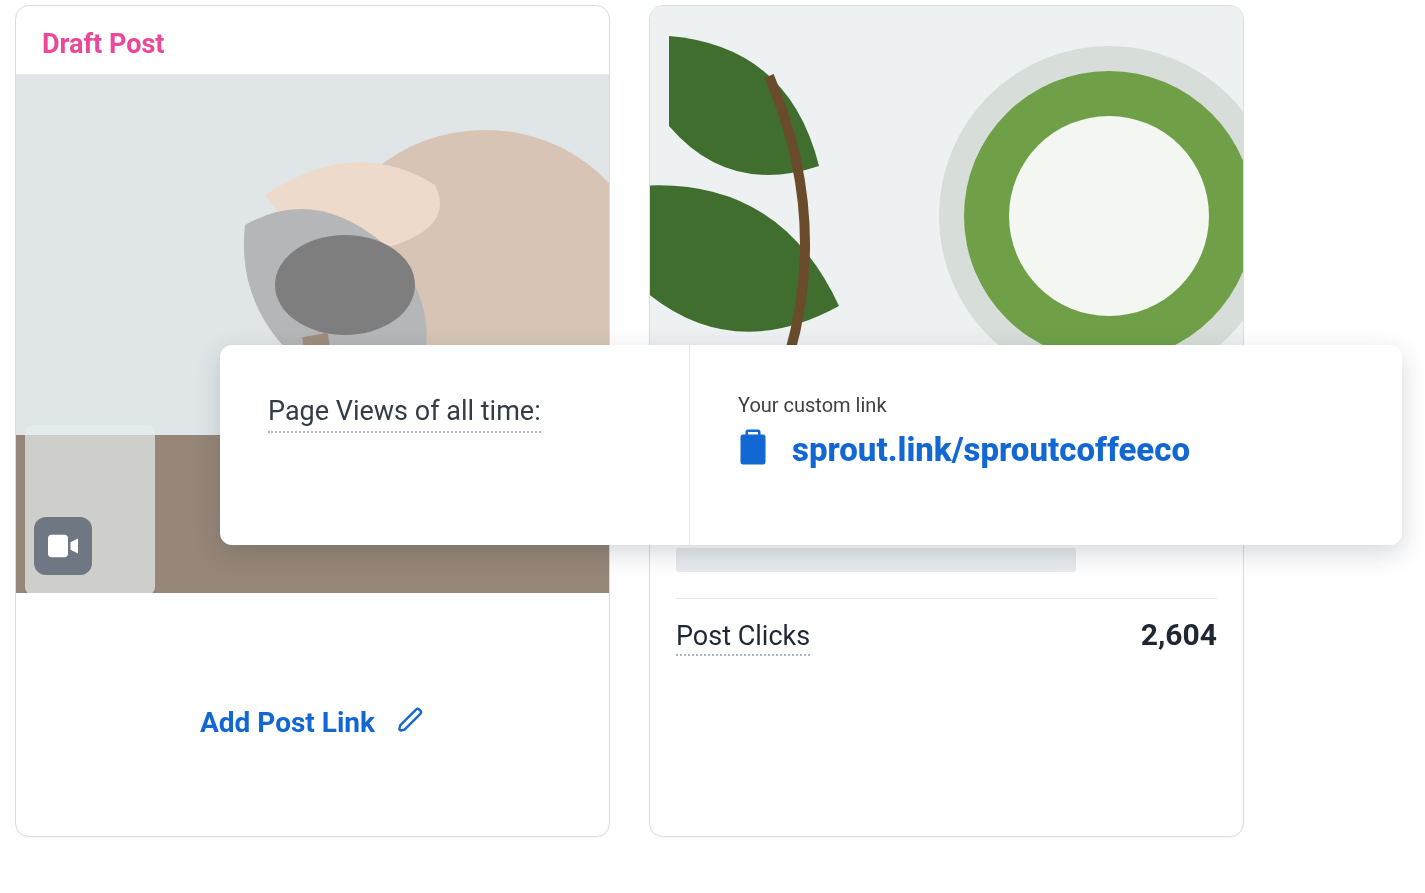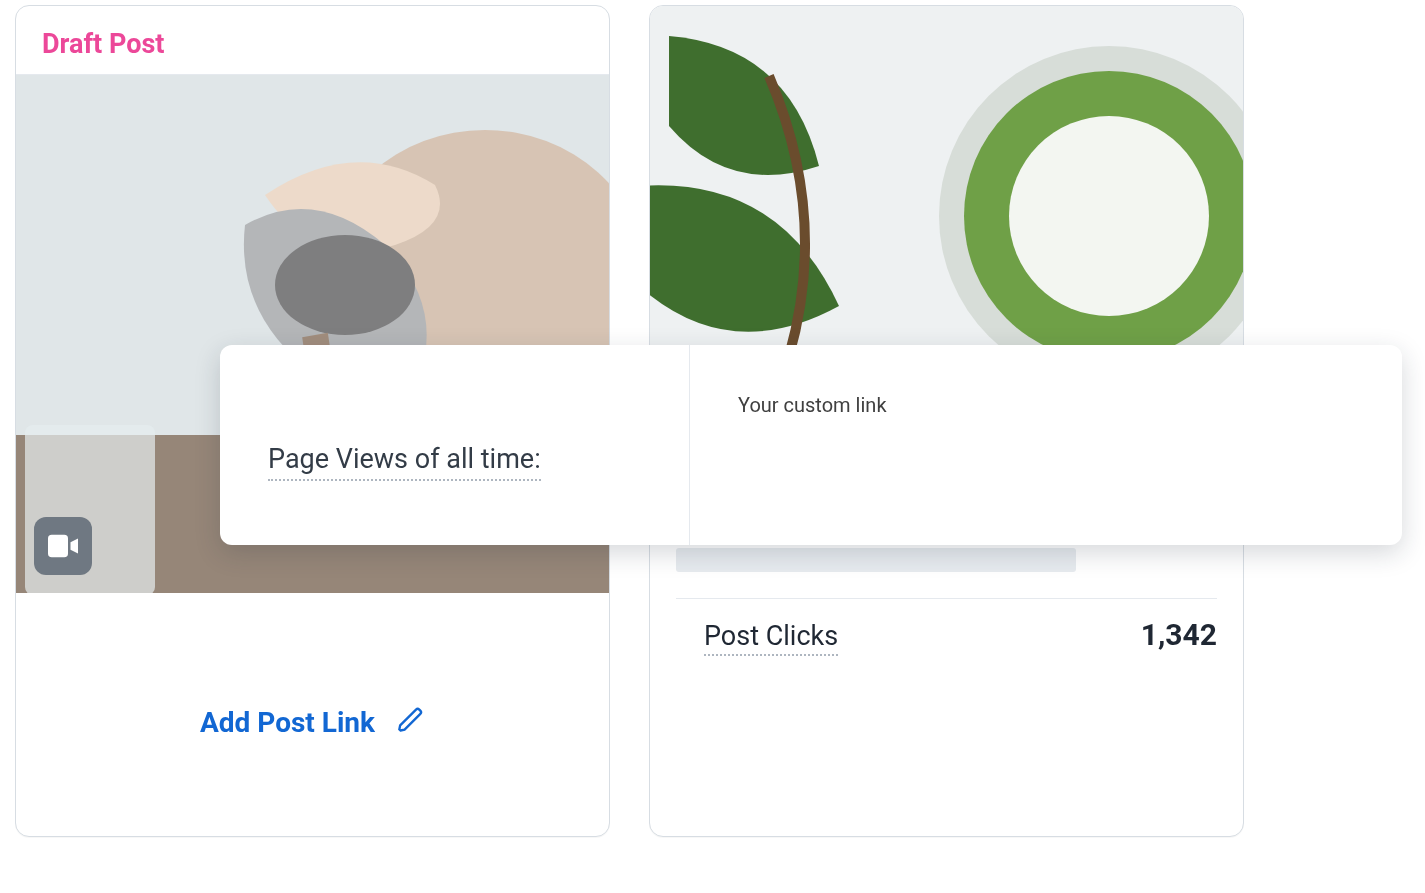--- a/index.html
+++ b/index.html
@@ -97,21 +97,21 @@
       margin-bottom:16px;
     }
     .link-bar{
       height:24px;
       width:400px;
       background:#e7ebef;
       border-radius:3px;
       margin-bottom:26px;
     }
     .divider{ height:1px; background:#e5e9ee; margin-bottom:18px;}
-    .metric-row{ display:flex; justify-content:space-between; align-items:baseline;margin-left:28px;}
+    .metric-row{ display:flex; justify-content:space-between; align-items:baseline;}
     .metric-label{
       font-size:27px;
       color:#1f2733;
       border-bottom:2px dotted #aeb6c0;
       padding-bottom:2px;
     }
     .metric-value{
       font-size:30px;
       font-weight:700;
       color:#1f2733;
@@ -134,21 +134,20 @@
       width:470px;
       padding:50px 48px;
       border-right:1px solid #e5e9ee;
     }
     .pv-label{
       font-size:27px;
       color:#333c47;
       border-bottom:2px dotted #aeb6c0;
       display:inline-block;
       padding-bottom:4px;
-      margin-top:48px;
     }
     .pv-value{
       font-size:48px;
       font-weight:800;
       color:#11161d;
       margin-top:18px;
     }
     .overlay-right{
       flex:1;
       padding:48px 48px;
@@ -233,25 +232,33 @@
         <path d="M120 70 q60 140 20 280"></path>
       </g>
     </svg>
   </div>
 
   <div class="sent-lower">
     <div class="link-bar"></div>
     <div class="divider"></div>
     <div class="metric-row">
       <span class="metric-label">Post Clicks</span>
-      <span class="metric-value">1,342</span>
+      <span class="metric-value">2,604</span>
     </div>
   </div>
 </div>
 
 <div class="overlay">
   <div class="overlay-left">
     <span class="pv-label">Page Views of all time:</span>
   </div>
   <div class="overlay-right">
     <div class="cl-label">Your custom link</div>
+    <div class="cl-row">
+      <span class="clipboard-icon">
+        <svg viewBox="0 0 24 28">
+            <path d="M8 0h8a2 2 0 0 1 2 2v2h2a2 2 0 0 1 2 2v20a2 2 0 0 1-2 2H4a2 2 0 0 1-2-2V6a2 2 0 0 1 2-2h2V2a2 2 0 0 1 2-2zm0 4h8V2H8v2z"></path>
+          </svg>
+      </span>
+      <span class="cl-url">sprout.link/sproutcoffeeco</span>
+    </div>
   </div>
 </div>
 
 </body></html>

